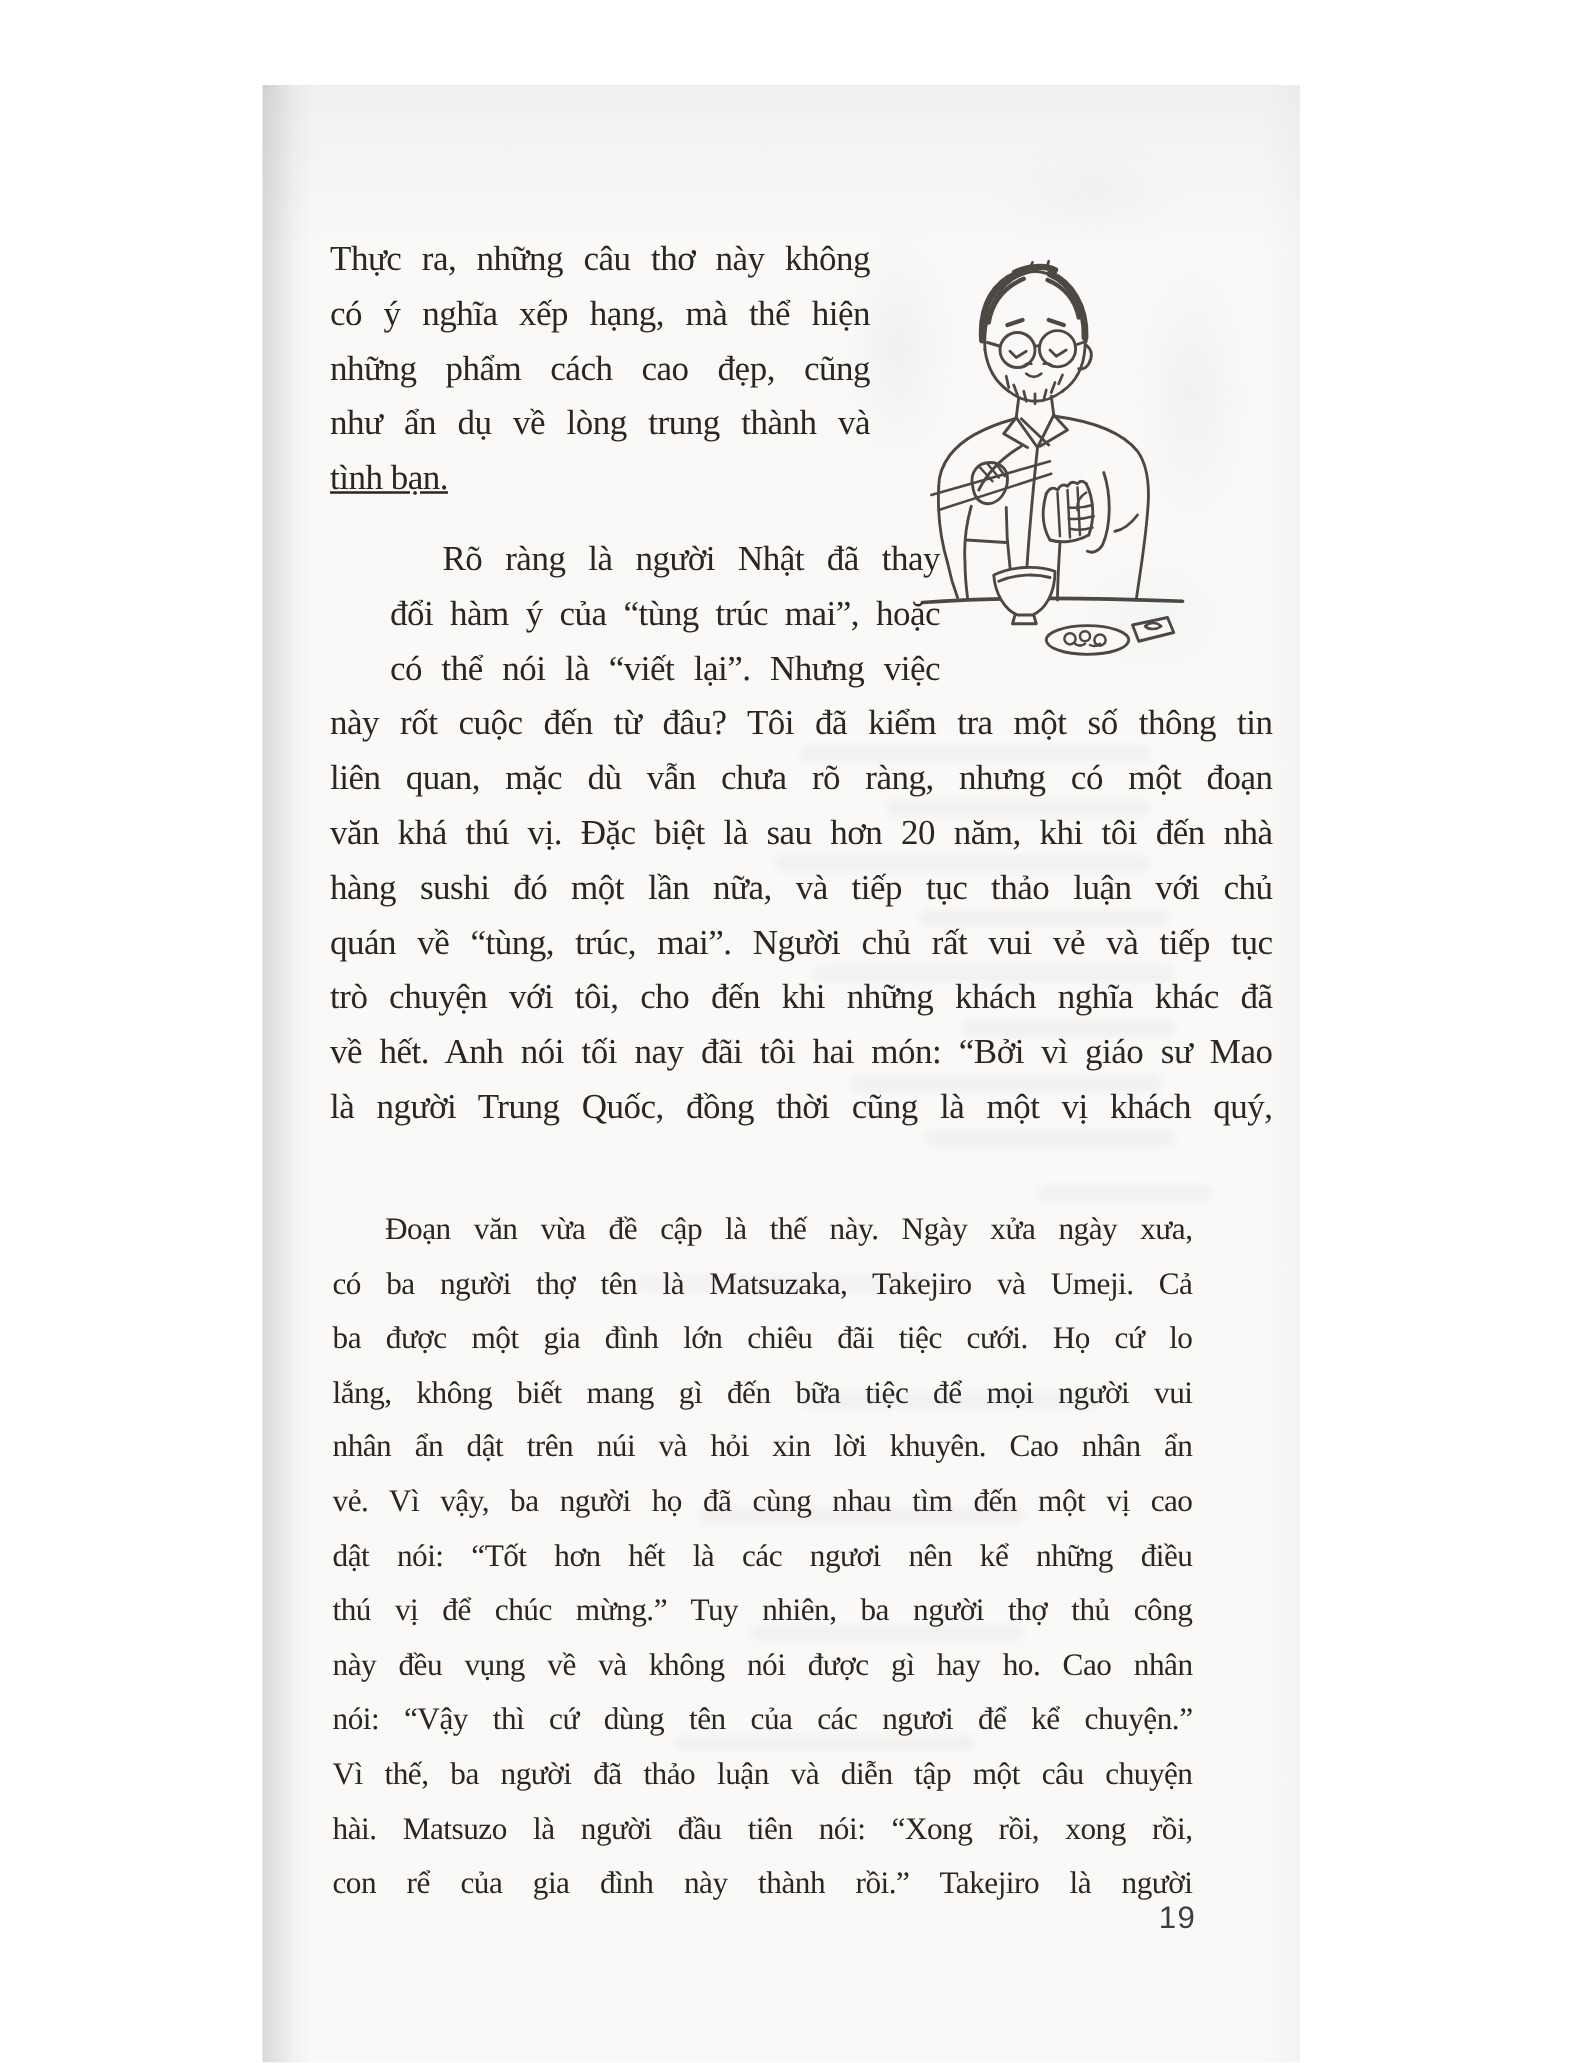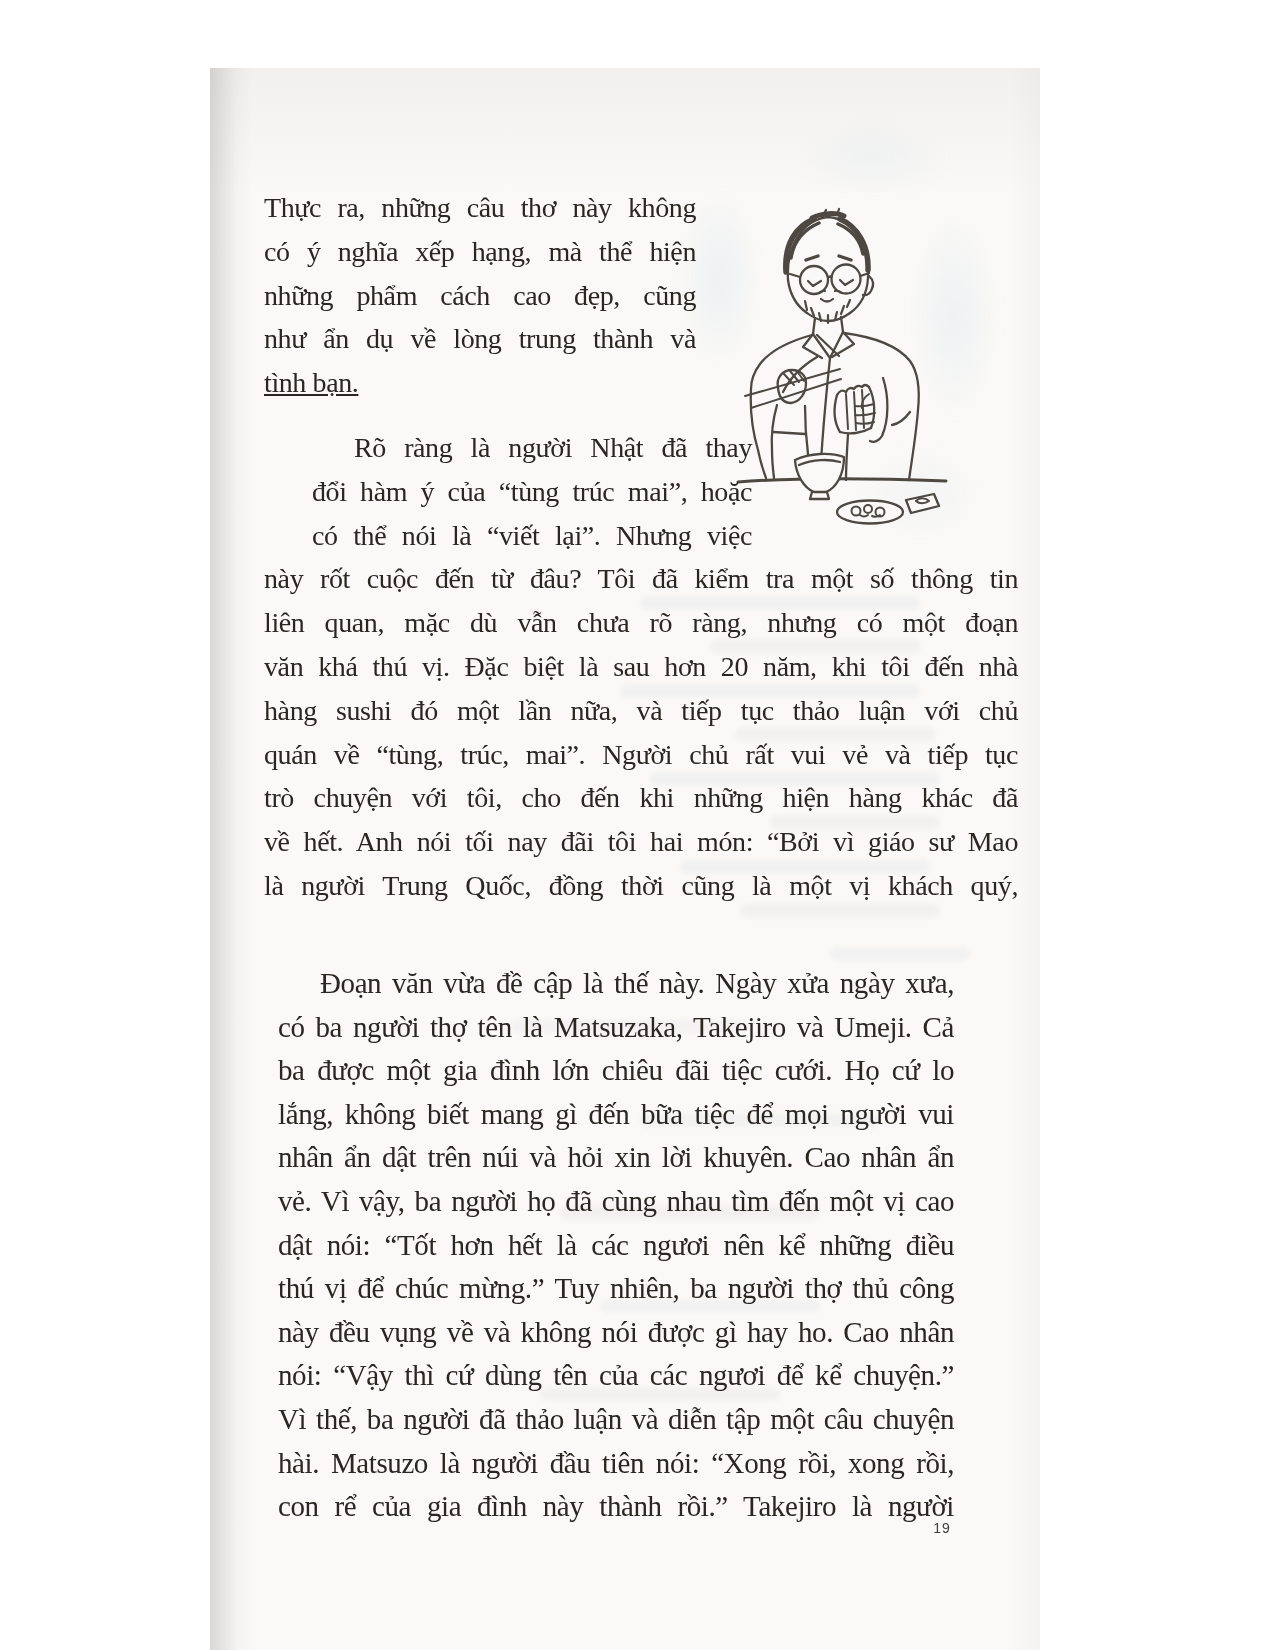--- a/index.html
+++ b/index.html
@@ -44,32 +44,32 @@
   
   .para{position:absolute;}
   .para1{left:54px;top:118px;width:432px;}
   .para2{left:54px;top:358px;width:754px;}
   .para3{left:56px;top:894px;width:688px;}
   .line{
     font-family:"Liberation Serif","DejaVu Serif",serif;
     font-size:28px;line-height:43.8px;color:#2a2622;
     letter-spacing:-0.4px;white-space:normal;
   }
-  .para3 .line{font-size:29px;line-height:43.6px;margin-left:12px;}
+  .para3 .line{font-size:25px;line-height:43.6px;}
   .jl{text-align:justify;text-align-last:justify;font-family:Liberation Serif, serif;}
   .ll{text-align:center;text-align-last:left;text-decoration:underline;}
   .ind{text-indent:42px;}
   .w440{width:440px;margin-left:48px;}
 
   .illus{position:absolute;left:510px;top:114px;}
 
   .folio{
     position:absolute;left:710px;top:1452px;width:44px;text-align:center;
     font-family:"Liberation Sans","DejaVu Sans",sans-serif;
-    font-size:14px;color:#3e3e3e;letter-spacing:1px;
+    font-size:25px;color:#3e3e3e;letter-spacing:1px;
   }
 </style>
 </head>
 <body>
 
 <div class="page-photo">
   <div class="gutter"></div>
 
   <div class="blob b1"></div>
   <div class="blob b2"></div>
@@ -189,21 +189,21 @@
 
   <div class="para para2">
     <div class="line jl ind w440">Rõ ràng là người Nhật đã thay</div>
     <div class="line jl w440">đổi hàm ý của “tùng trúc mai”, hoặc</div>
     <div class="line jl w440">có thể nói là “viết lại”. Nhưng việc</div>
     <div class="line jl">này rốt cuộc đến từ đâu? Tôi đã kiểm tra một số thông tin</div>
     <div class="line jl">liên quan, mặc dù vẫn chưa rõ ràng, nhưng có một đoạn</div>
     <div class="line jl">văn khá thú vị. Đặc biệt là sau hơn 20 năm, khi tôi đến nhà</div>
     <div class="line jl">hàng sushi đó một lần nữa, và tiếp tục thảo luận với chủ</div>
     <div class="line jl">quán về “tùng, trúc, mai”. Người chủ rất vui vẻ và tiếp tục</div>
-    <div class="line jl">trò chuyện với tôi, cho đến khi những hiện hàng khác đã</div>
+    <div class="line jl">trò chuyện với tôi, cho đến khi những khách nghĩa khác đã</div>
     <div class="line jl">về hết. Anh nói tối nay đãi tôi hai món: “Bởi vì giáo sư Mao</div>
     <div class="line jl">là người Trung Quốc, đồng thời cũng là một vị khách quý,</div>
   </div>
 
   <div class="para para3">
     <div class="line jl ind">Đoạn văn vừa đề cập là thế này. Ngày xửa ngày xưa,</div>
     <div class="line jl">có ba người thợ tên là Matsuzaka, Takejiro và Umeji. Cả</div>
     <div class="line jl">ba được một gia đình lớn chiêu đãi tiệc cưới. Họ cứ lo</div>
     <div class="line jl">lắng, không biết mang gì đến bữa tiệc để mọi người vui</div>
     <div class="line jl">nhân ẩn dật trên núi và hỏi xin lời khuyên. Cao nhân ẩn</div>

